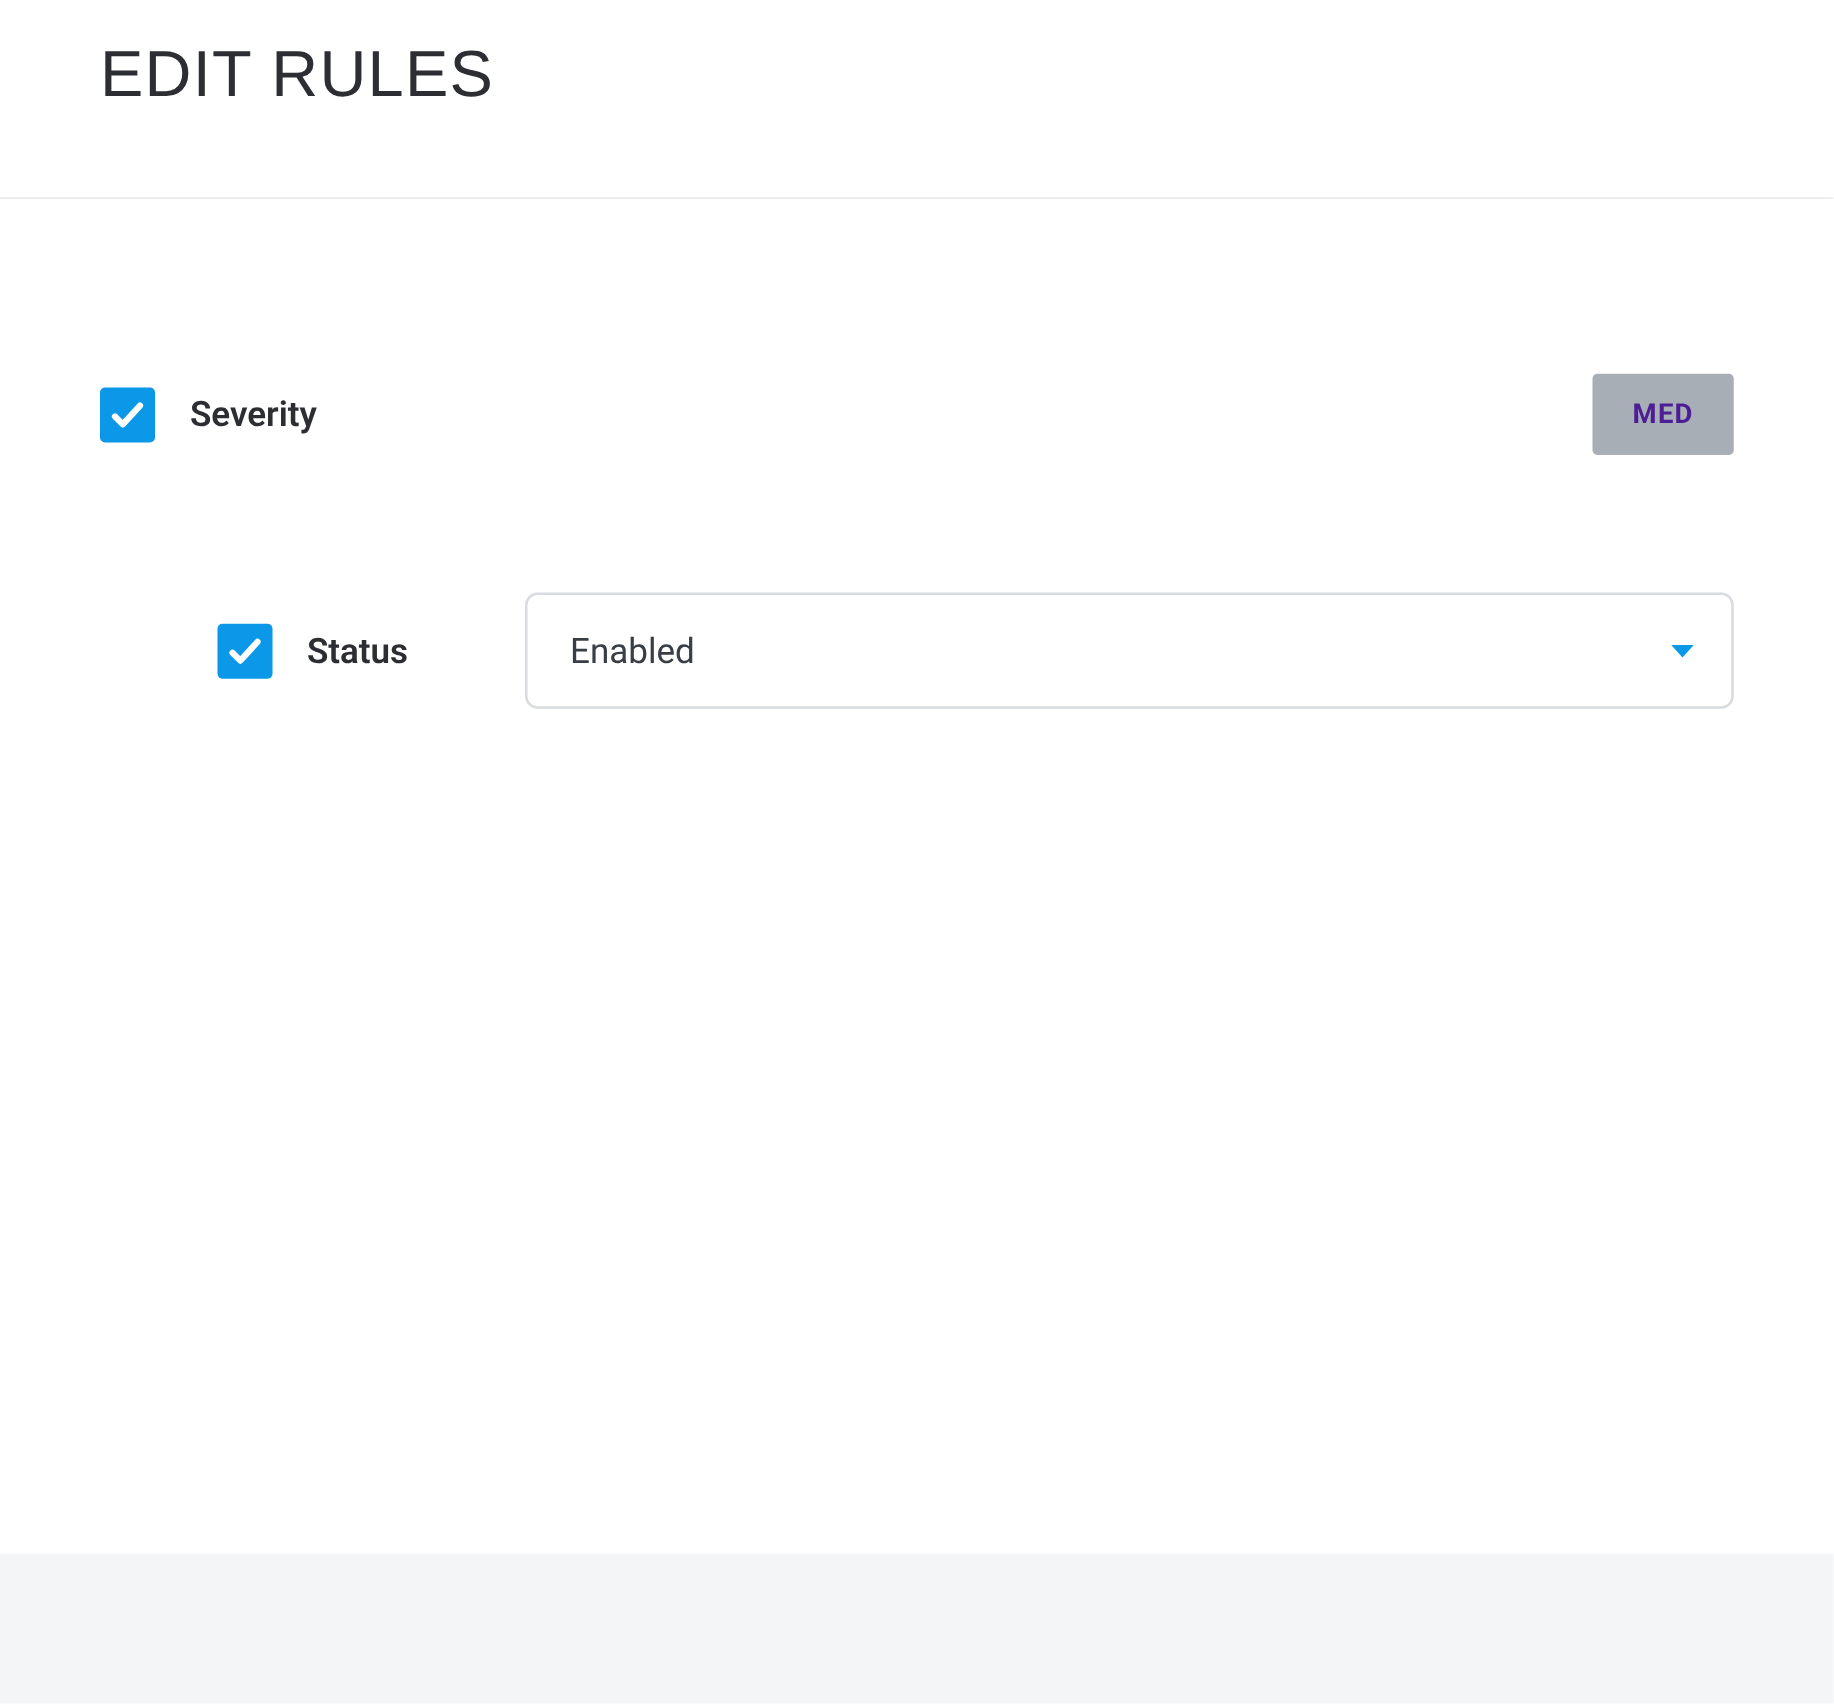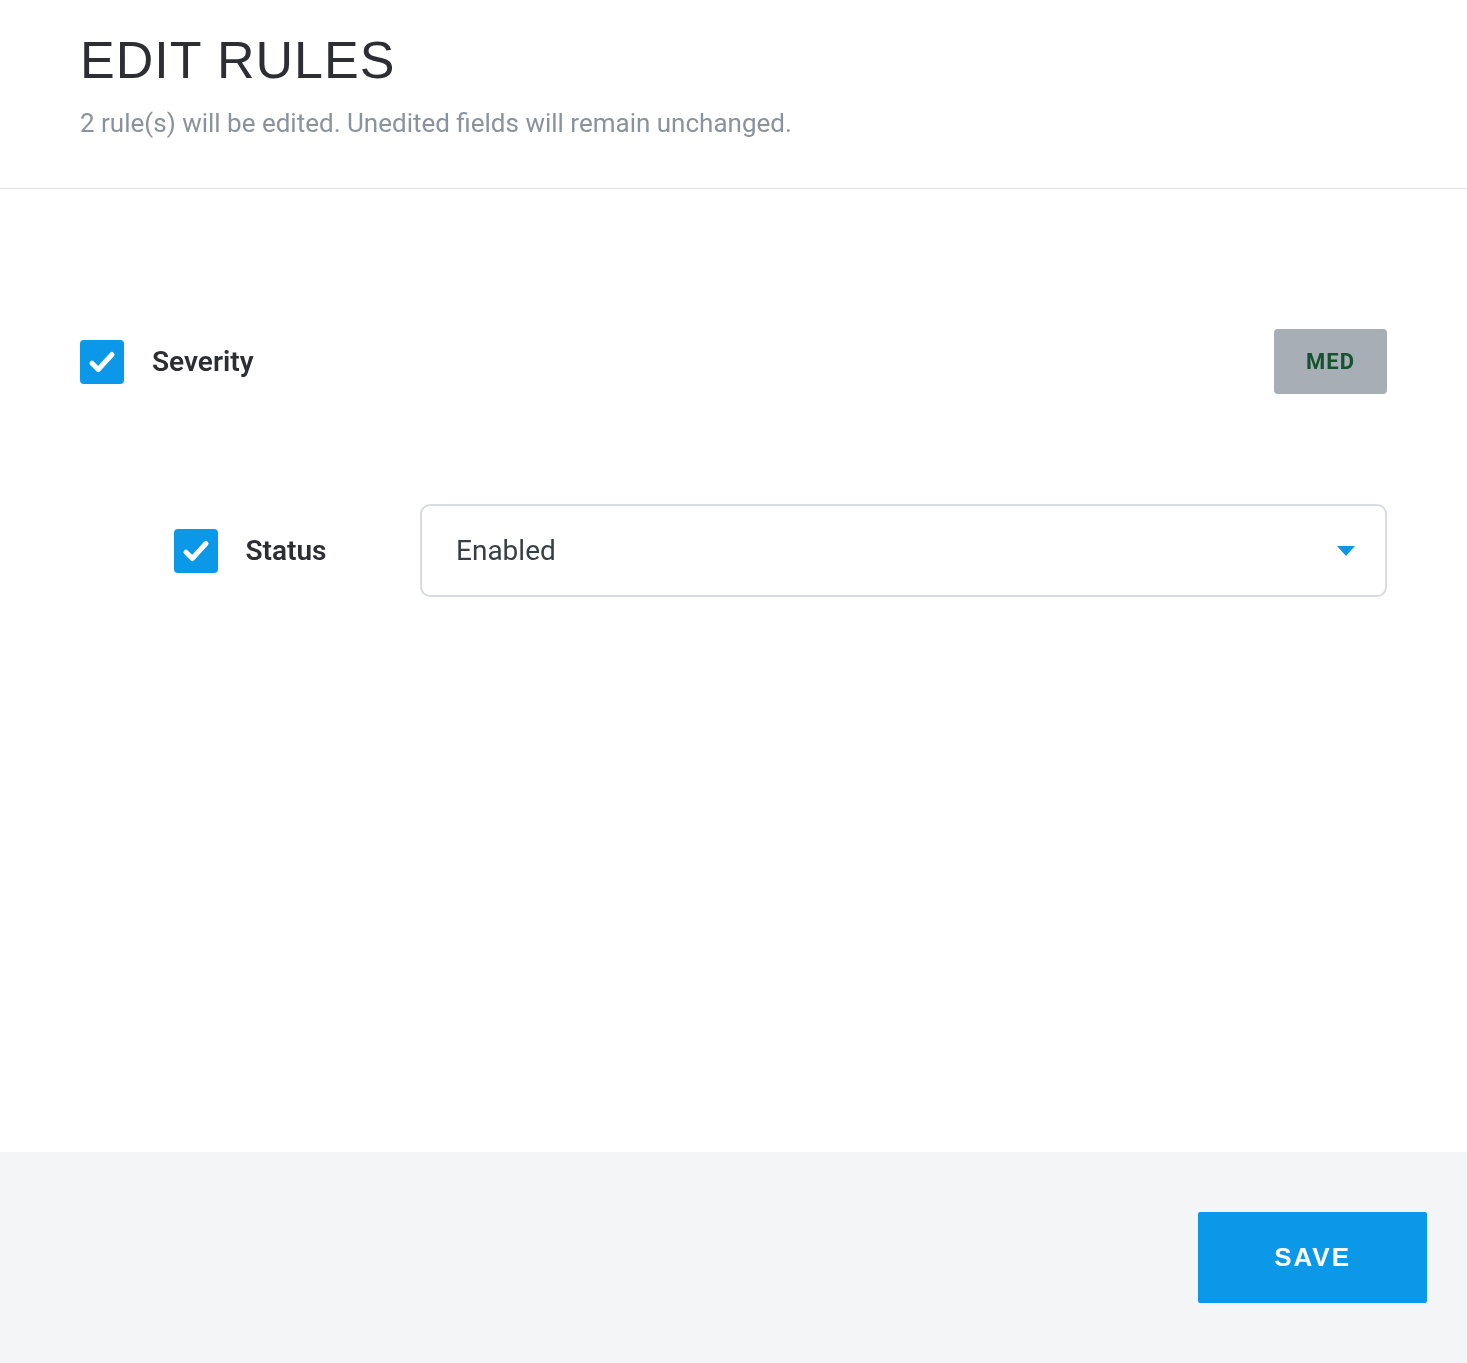--- a/index.html
+++ b/index.html
@@ -75,21 +75,21 @@
       color: #2c2e33;
     }
     .field-control {
       flex: 1;
       display: flex;
       justify-content: flex-end;
       align-items: center;
     }
     .badge {
       background: #a7aeb6;
-      color: #14532d;
+      color: #4c1d95;
       font-size: 22px;
       font-weight: 700;
       letter-spacing: 1px;
       padding: 20px 32px;
       border-radius: 4px;
       cursor: pointer;
     }
     .select-wrapper {
       flex: 1;
       position: relative;
@@ -153,21 +153,20 @@
     }
     .form-row-2 .field-control {
       justify-content: flex-start;
     }
   </style>
 </head>
 <body>
 
 <div class="header">
   <h1 class="title">EDIT RULES</h1>
-  <p class="subtitle">2 rule(s) will be edited. Unedited fields will remain unchanged.</p>
 </div>
 
 <div class="divider"></div>
 
 <div class="content">
 
   <div class="form-row">
     <div class="checkbox-wrapper">
       <div class="checkbox">
         <svg viewBox="0 0 24 24" fill="none" stroke="white" stroke-width="4" stroke-linecap="round" stroke-linejoin="round">
@@ -196,14 +195,13 @@
           <span>Enabled</span>
         </div>
         <div class="select-caret"></div>
       </div>
     </div>
   </div>
 
 </div>
 
 <div class="footer">
-  <button class="btn-save">SAVE</button>
 </div>
 
 </body></html>

